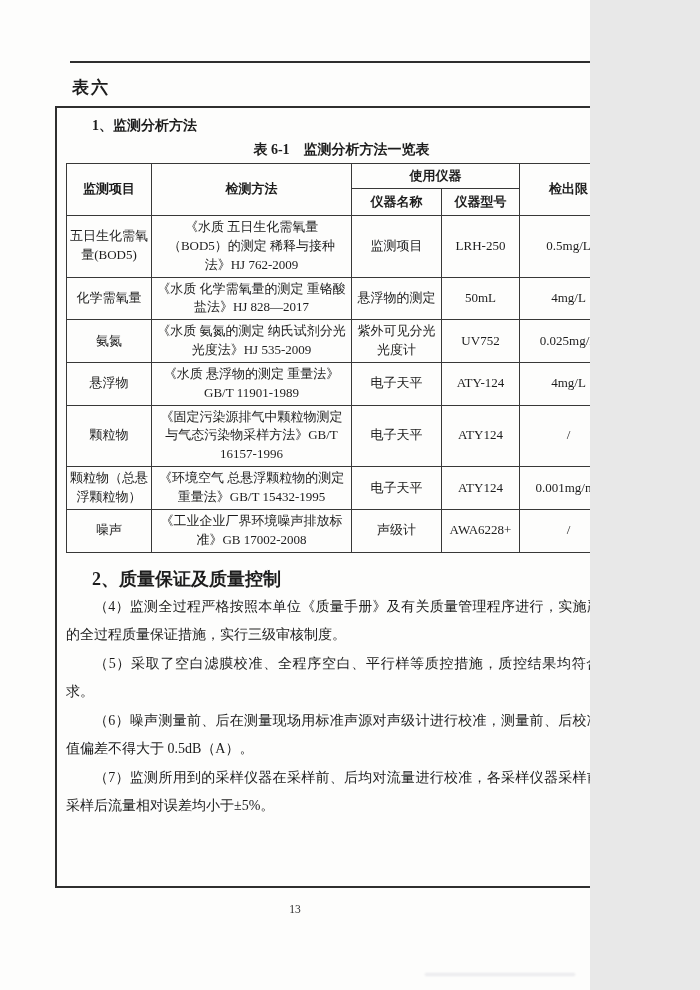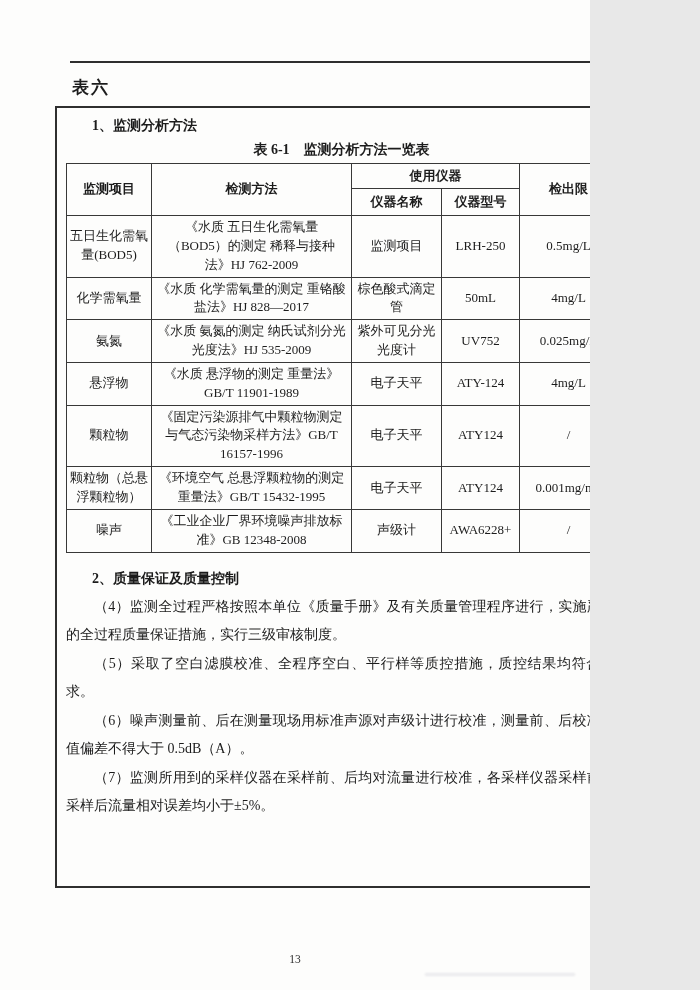--- a/index.html
+++ b/index.html
@@ -85,37 +85,37 @@
   tbody tr:nth-child(1) td { height: 52px; }
   tbody tr:nth-child(2) td { height: 36px; }
   tbody tr:nth-child(3) td { height: 34px; }
   tbody tr:nth-child(4) td { height: 34px; }
   tbody tr:nth-child(5) td { height: 52px; }
   tbody tr:nth-child(6) td { height: 34px; }
   tbody tr:nth-child(7) td { height: 36px; }
   .sec2-title {
     margin: 12px 0 0 0;
     padding-left: 30px;
-    font-size: 14px;
+    font-size: 18px;
     font-weight: 700;
     line-height: 28px;
   }
   .para {
     margin: 0;
     padding: 0 6px 0 4px;
     font-size: 14px;
     line-height: 28.5px;
     text-indent: 2em;
     text-align: justify;
   }
   .page-number {
     position: absolute;
     left: 0;
     right: 0;
-    top: 953px;
+    top: 903px;
     text-align: center;
     font-size: 11.5px;
     color: #2a2a2a;
   }
   
   .artifact-dash {
     position: absolute;
     left: 681px;
     top: 588px;
     width: 7px;
@@ -191,21 +191,21 @@
         <tr>
           <td>五日生化需氧量(BOD5)</td>
           <td>《水质 五日生化需氧量（BOD5）的测定 稀释与接种法》HJ 762-2009</td>
           <td>监测项目</td>
           <td>LRH-250</td>
           <td>0.5mg/L</td>
         </tr>
         <tr>
           <td>化学需氧量</td>
           <td>《水质 化学需氧量的测定 重铬酸盐法》HJ 828—2017</td>
-          <td>棕色酸式滴定管</td>
+          <td>悬浮物的测定</td>
           <td>50mL</td>
           <td>4mg/L</td>
         </tr>
         <tr>
           <td>氨氮</td>
           <td>《水质 氨氮的测定 纳氏试剂分光光度法》HJ 535-2009</td>
           <td>紫外可见分光光度计</td>
           <td>UV752</td>
           <td>0.025mg/L</td>
         </tr>
@@ -225,21 +225,21 @@
         </tr>
         <tr>
           <td>颗粒物（总悬浮颗粒物）</td>
           <td>《环境空气 总悬浮颗粒物的测定 重量法》GB/T 15432-1995</td>
           <td>电子天平</td>
           <td>ATY124</td>
           <td>0.001mg/m3</td>
         </tr>
         <tr>
           <td>噪声</td>
-          <td>《工业企业厂界环境噪声排放标准》GB 12348-2008</td>
+          <td>《工业企业厂界环境噪声排放标准》GB 17002-2008</td>
           <td>声级计</td>
           <td>AWA6228+</td>
           <td>/</td>
         </tr>
       </tbody>
     </table>
 
     <p class="sec2-title">2、质量保证及质量控制</p>
 
     <p class="para">（4）监测全过程严格按照本单位《质量手册》及有关质量管理程序进行，实施严谨的全过程质量保证措施，实行三级审核制度。</p>

